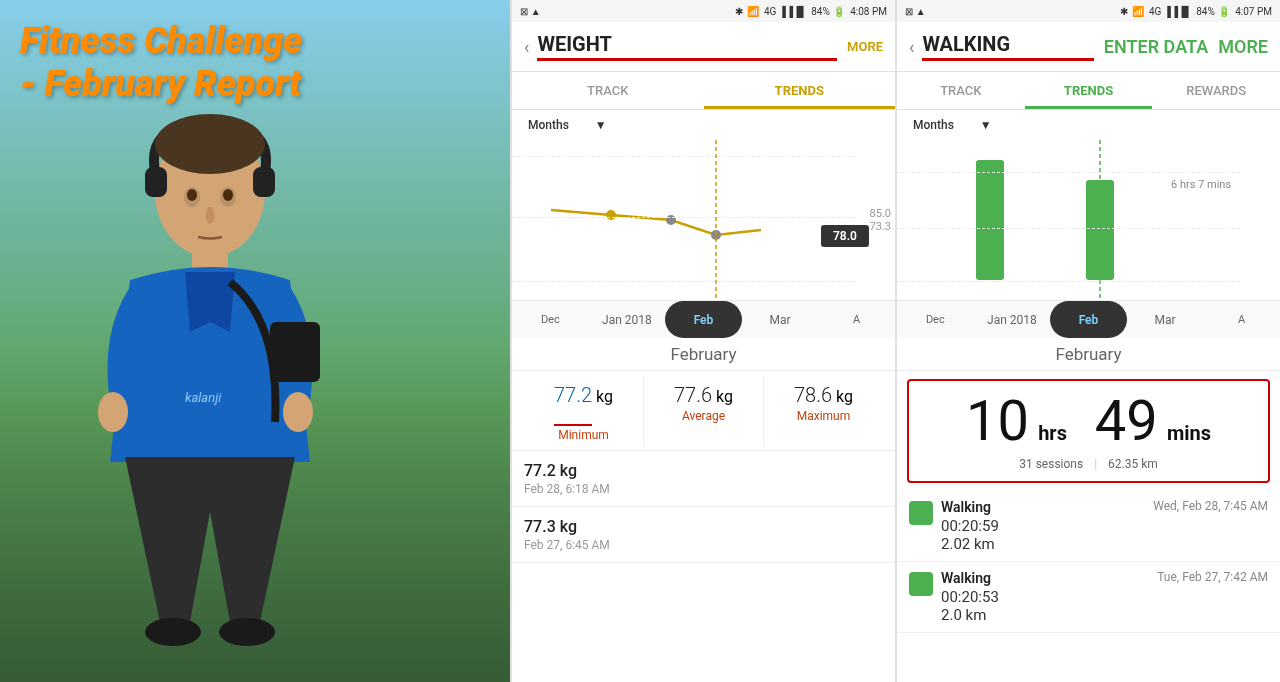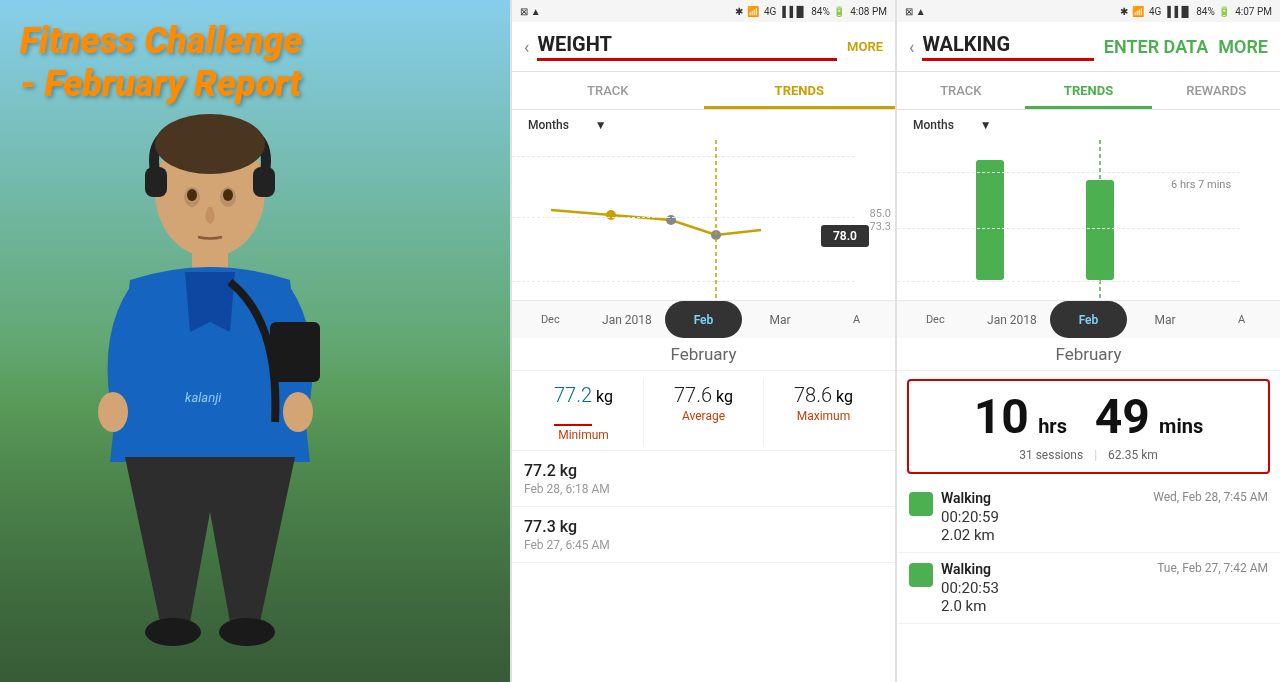--- a/index.html
+++ b/index.html
@@ -307,22 +307,22 @@
       margin: 8px 10px;
       text-align: center;
     }
     .walking-total-time {
       font-size: 38px;
       font-weight: 300;
       color: #111;
       line-height: 1.1;
     }
     .walking-total-time .big {
-      font-size: 48px;
-      font-weight: 700;
+      font-size: 56px;
+      font-weight: 400;
     }
     .walking-total-time .unit {
       font-size: 20px;
       font-weight: 700;
     }
     .walking-total-sub {
       font-size: 12px;
       color: #666;
       margin-top: 4px;
     }

